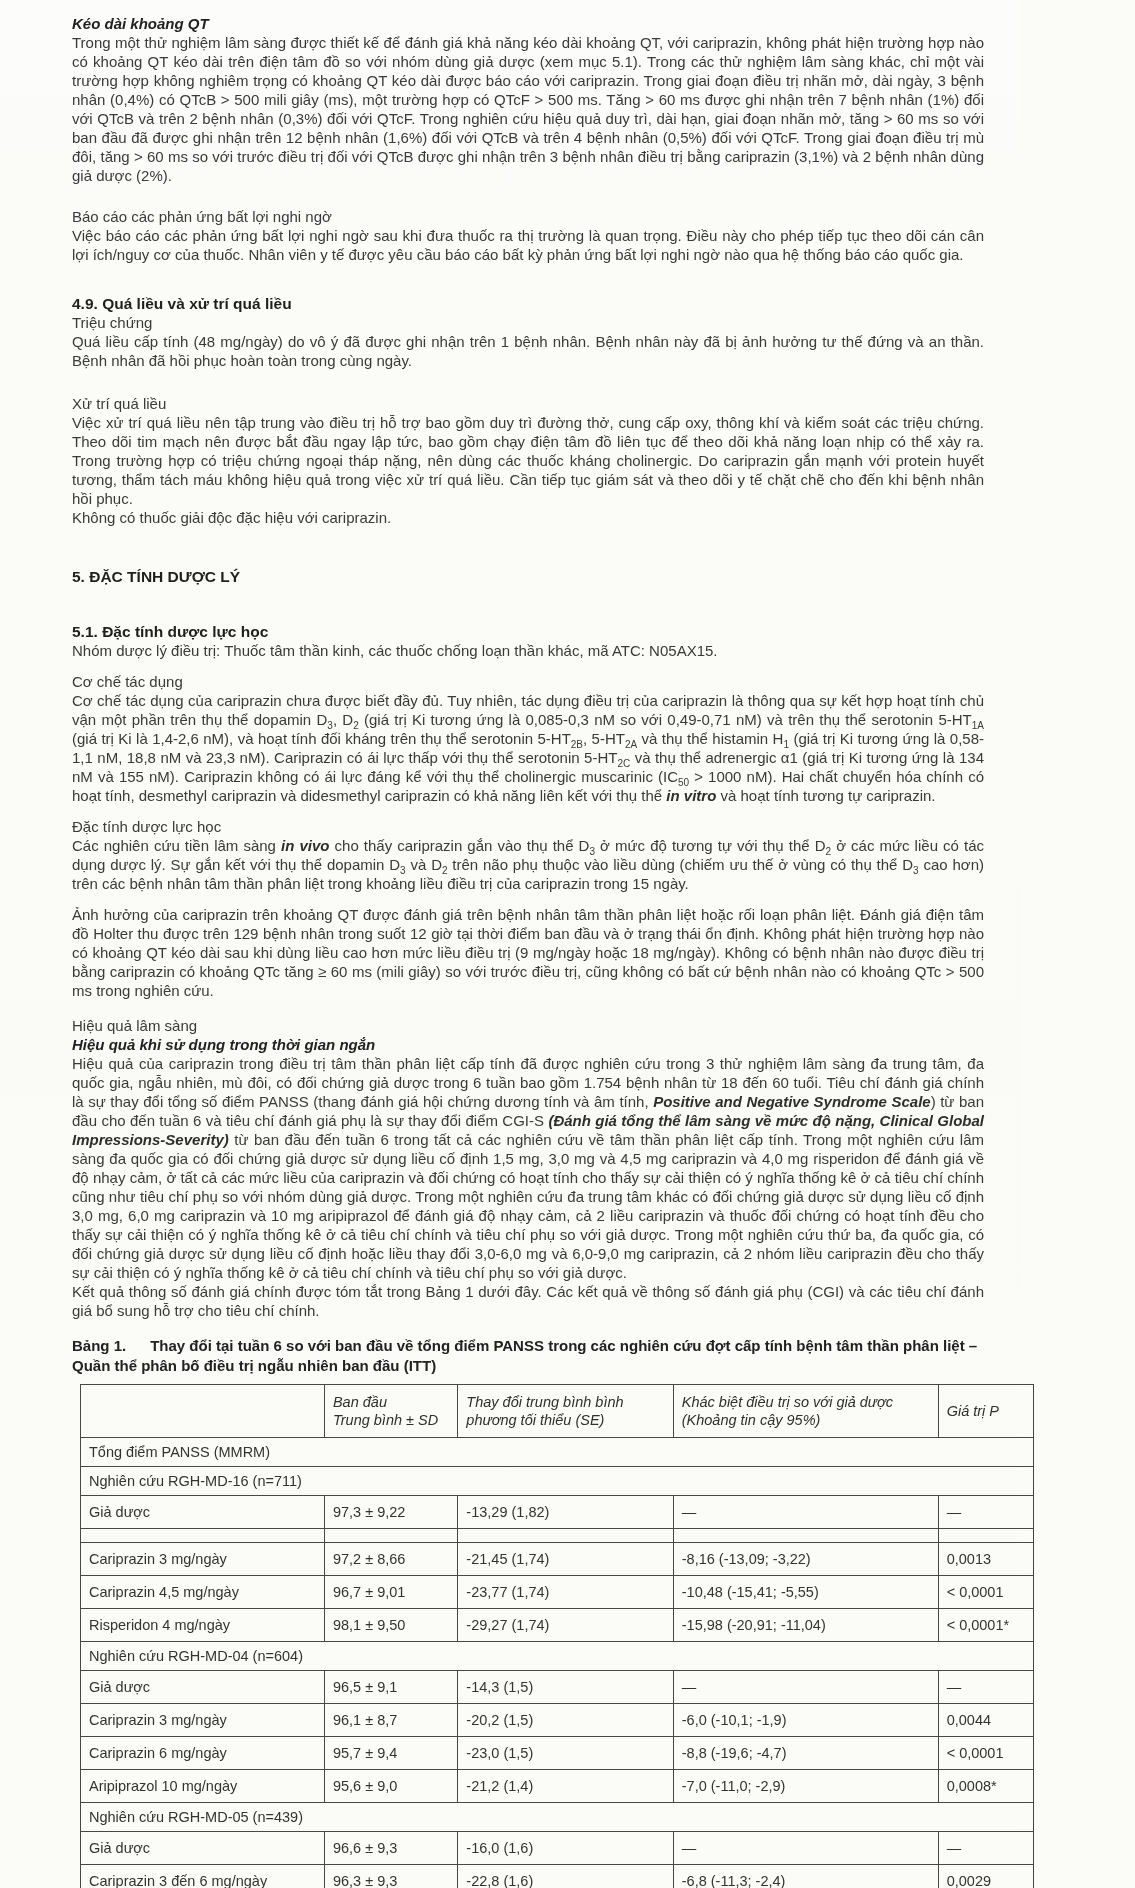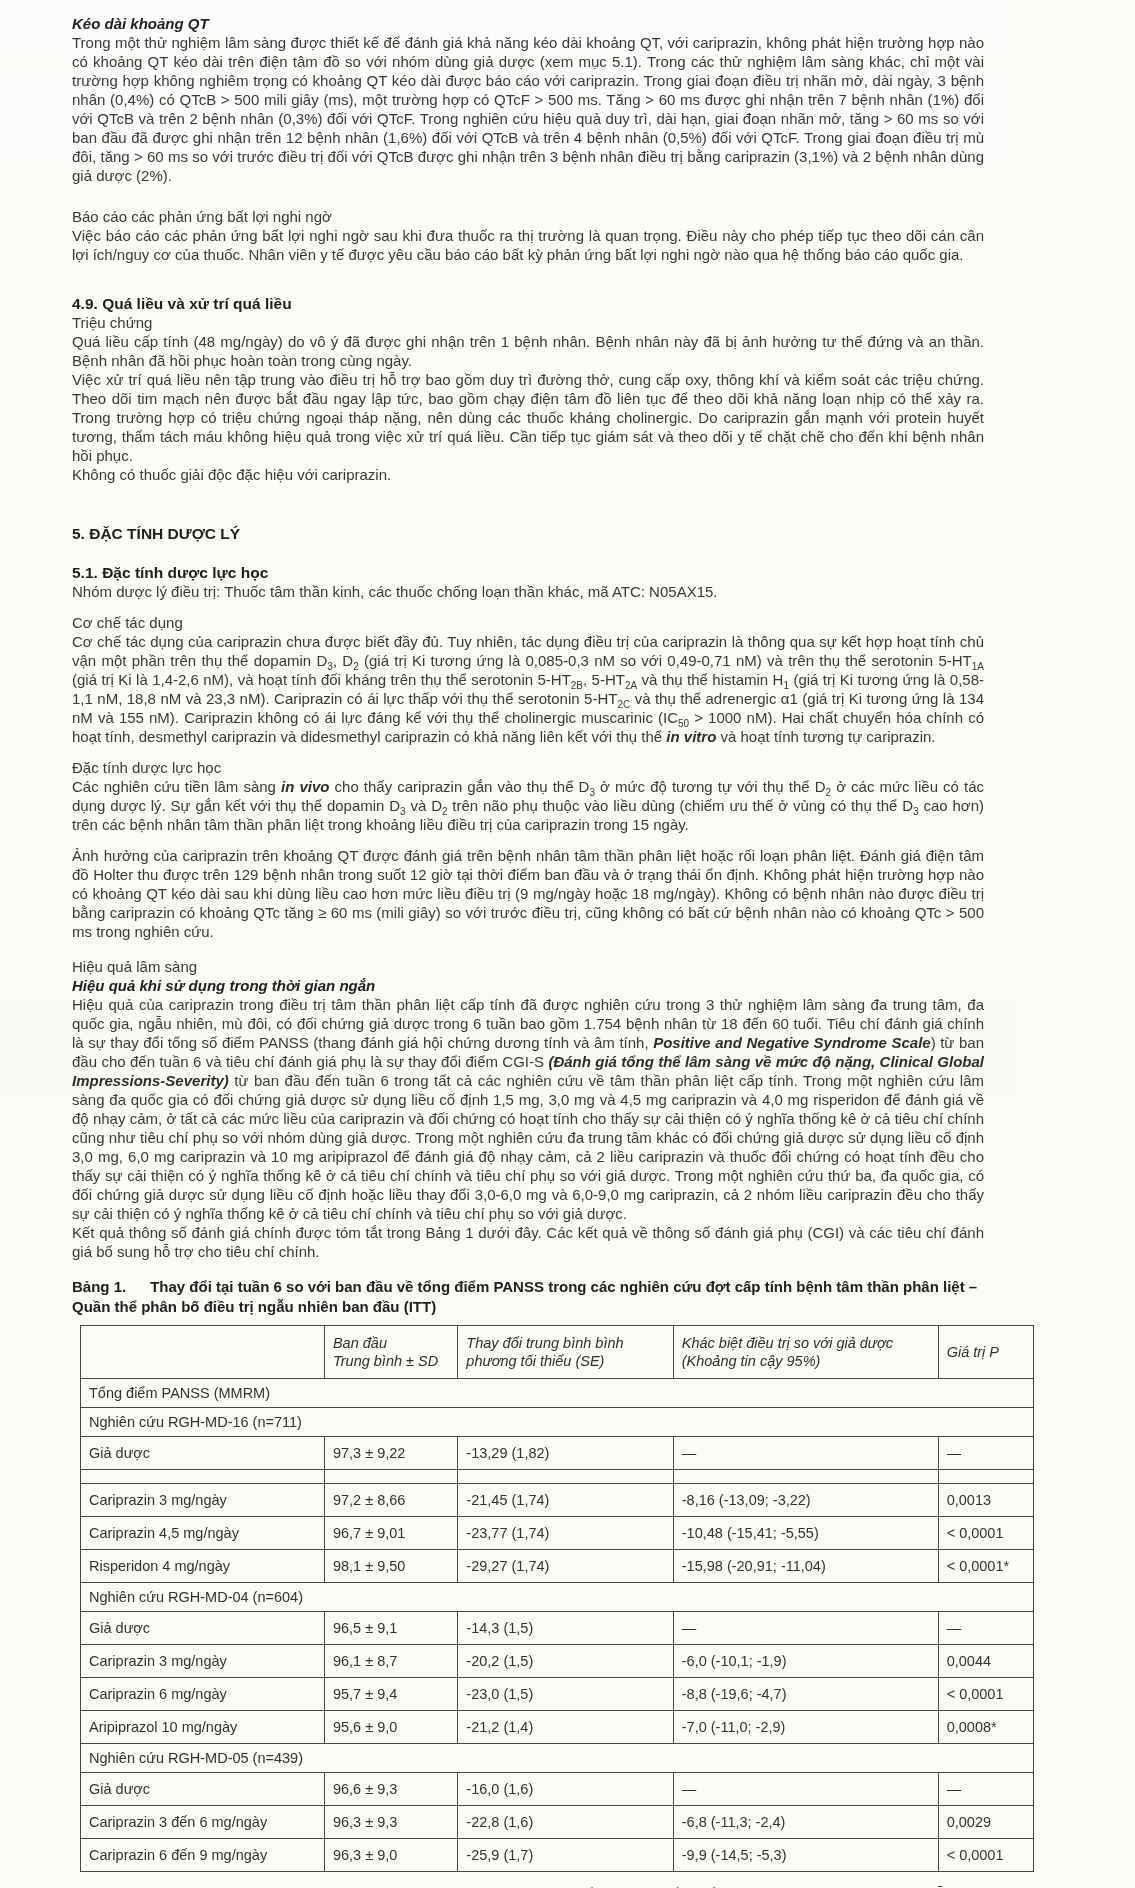--- a/index.html
+++ b/index.html
@@ -20,21 +20,21 @@
   p.body{text-align:justify;color:#3a3a38;}
   .h-bolditalic{font-weight:700;font-style:italic;color:#222;}
   .h-bold{font-weight:700;color:#1f1f1d;font-size:15.5px;}
   .h-underline{text-underline-offset:3px;color:#3a3a38;}
   .mt-sm{margin-top:12px;}
   .mt-md{margin-top:22px;}
   .mt-lg{margin-top:30px;}
   .mt-xl{margin-top:40px;}
   .mt-24{margin-top:24px;}
   .mt-16{margin-top:16px;}
-  .mt-20{margin-top:20px;}
+  .mt-20{margin-top:36px;}
   sub{font-size:10px;line-height:0;}
   em.bi{font-style:italic;font-weight:700;color:#2e2e2c;}
   
   .caption{margin-top:16px;font-weight:700;color:#222;line-height:20px;}
   .caption .cap-label{margin-right:24px;}
   
   table.panss{
     margin-top:8px;
     border-collapse:collapse;
     width:954px;
@@ -74,20 +74,21 @@
 
   <section class="mt-md">
     <h4 class="h-underline">Báo cáo các phản ứng bất lợi nghi ngờ</h4>
     <p class="body">Việc báo cáo các phản ứng bất lợi nghi ngờ sau khi đưa thuốc ra thị trường là quan trọng. Điều này cho phép tiếp tục theo dõi cán cân lợi ích/nguy cơ của thuốc. Nhân viên y tế được yêu cầu báo cáo bất kỳ phản ứng bất lợi nghi ngờ nào qua hệ thống báo cáo quốc gia.</p>
   </section>
 
   <section class="mt-lg">
     <h2 class="h-bold">4.9. Quá liều và xử trí quá liều</h2>
     <h4 class="h-underline">Triệu chứng</h4>
     <p class="body">Quá liều cấp tính (48 mg/ngày) do vô ý đã được ghi nhận trên 1 bệnh nhân. Bệnh nhân này đã bị ảnh hưởng tư thế đứng và an thần. Bệnh nhân đã hồi phục hoàn toàn trong cùng ngày.</p>
+    <h4 class="h-underline mt-24">Xử trí quá liều</h4>
     <p class="body">Việc xử trí quá liều nên tập trung vào điều trị hỗ trợ bao gồm duy trì đường thở, cung cấp oxy, thông khí và kiểm soát các triệu chứng. Theo dõi tim mạch nên được bắt đầu ngay lập tức, bao gồm chạy điện tâm đồ liên tục để theo dõi khả năng loạn nhịp có thể xảy ra. Trong trường hợp có triệu chứng ngoại tháp nặng, nên dùng các thuốc kháng cholinergic. Do cariprazin gắn mạnh với protein huyết tương, thẩm tách máu không hiệu quả trong việc xử trí quá liều. Cần tiếp tục giám sát và theo dõi y tế chặt chẽ cho đến khi bệnh nhân hồi phục.</p>
     <p class="body">Không có thuốc giải độc đặc hiệu với cariprazin.</p>
   </section>
 
   <section class="mt-xl">
     <h2 class="h-bold">5. ĐẶC TÍNH DƯỢC LÝ</h2>
     <h2 class="h-bold mt-20">5.1. Đặc tính dược lực học</h2>
     <p class="body">Nhóm dược lý điều trị: Thuốc tâm thần kinh, các thuốc chống loạn thần khác, mã ATC: N05AX15.</p>
 
     <h4 class="h-underline mt-sm">Cơ chế tác dụng</h4>

